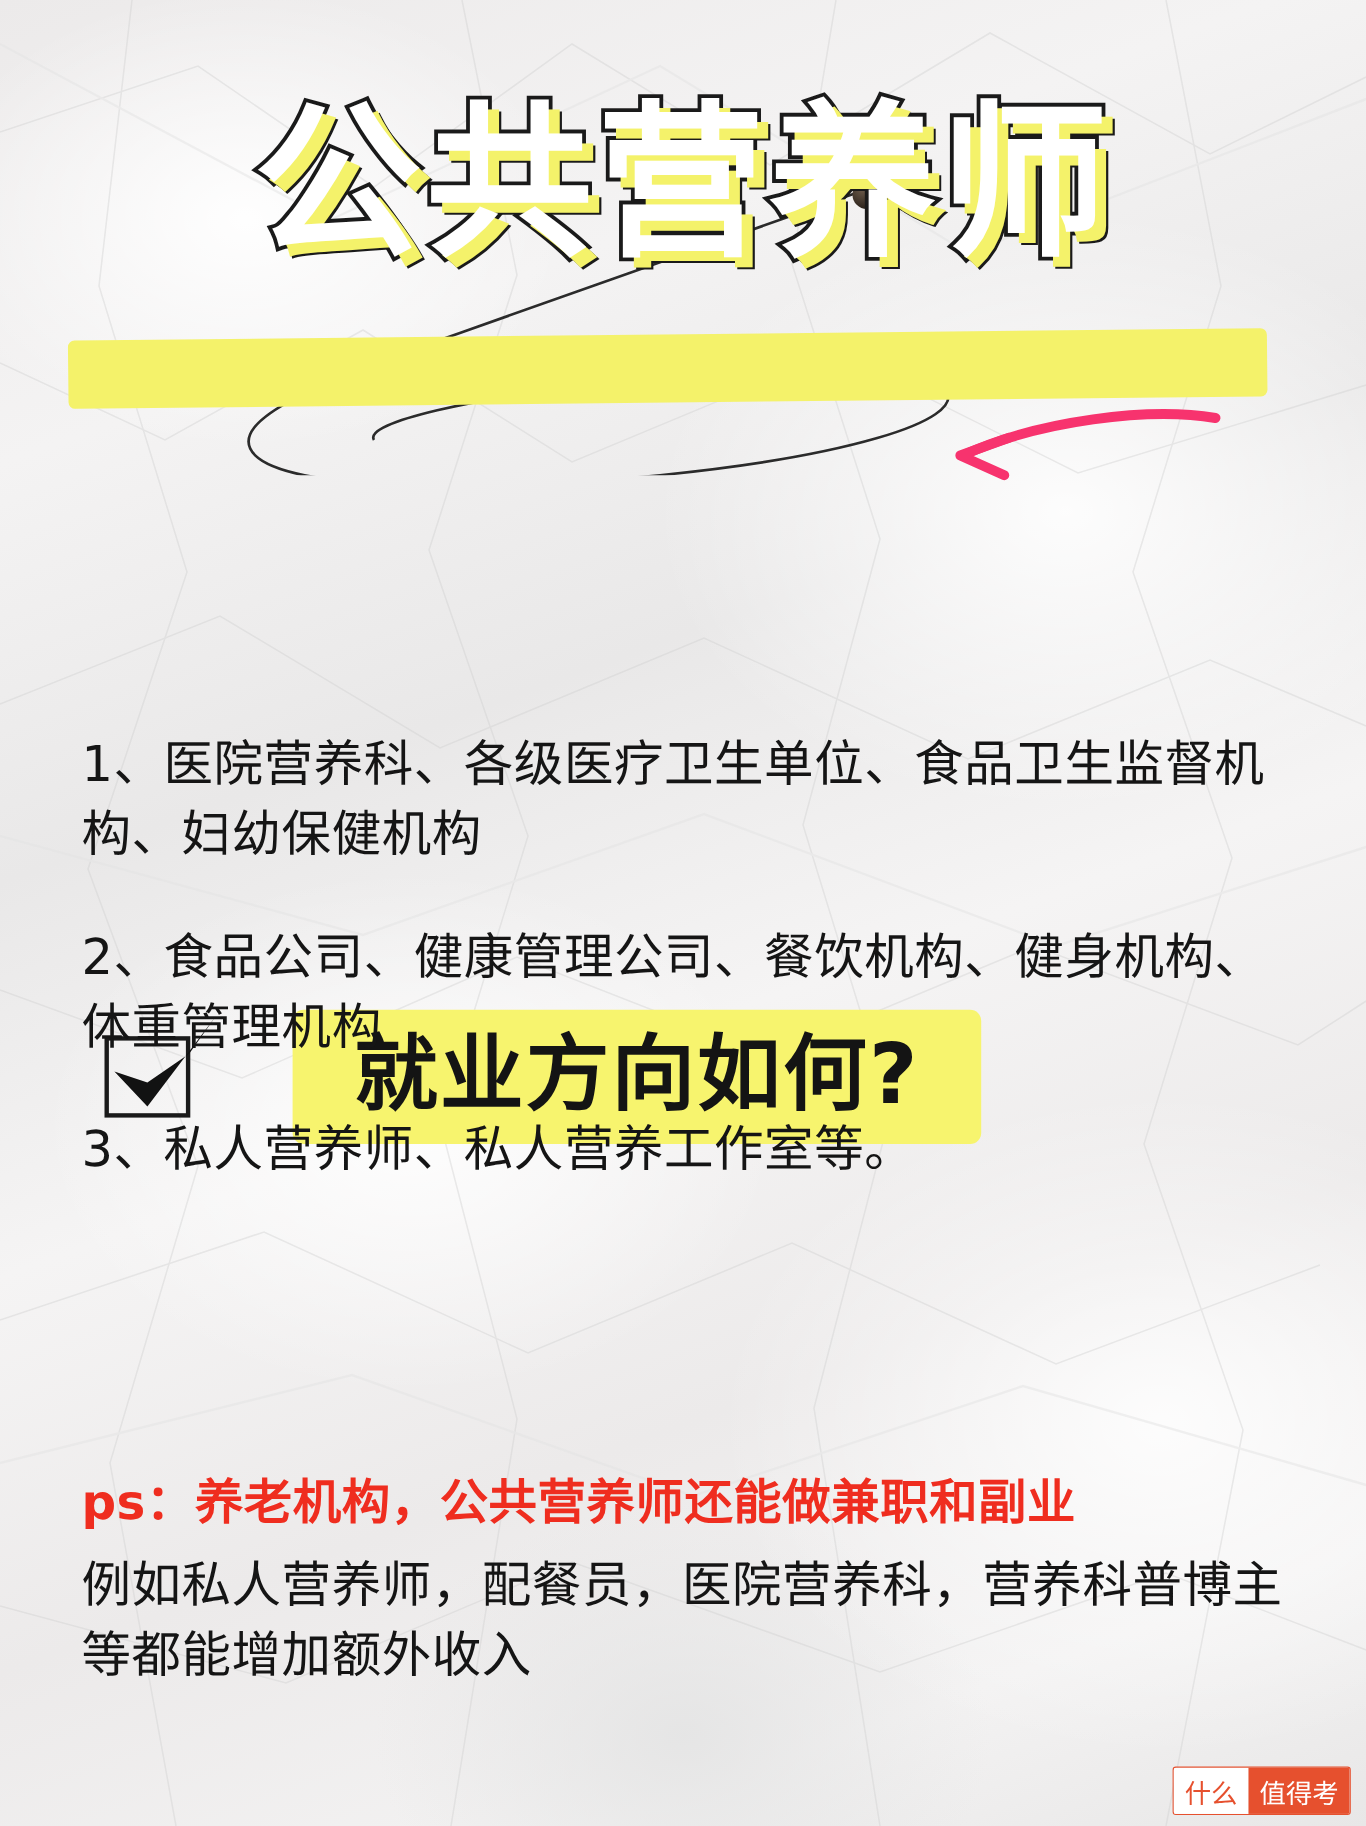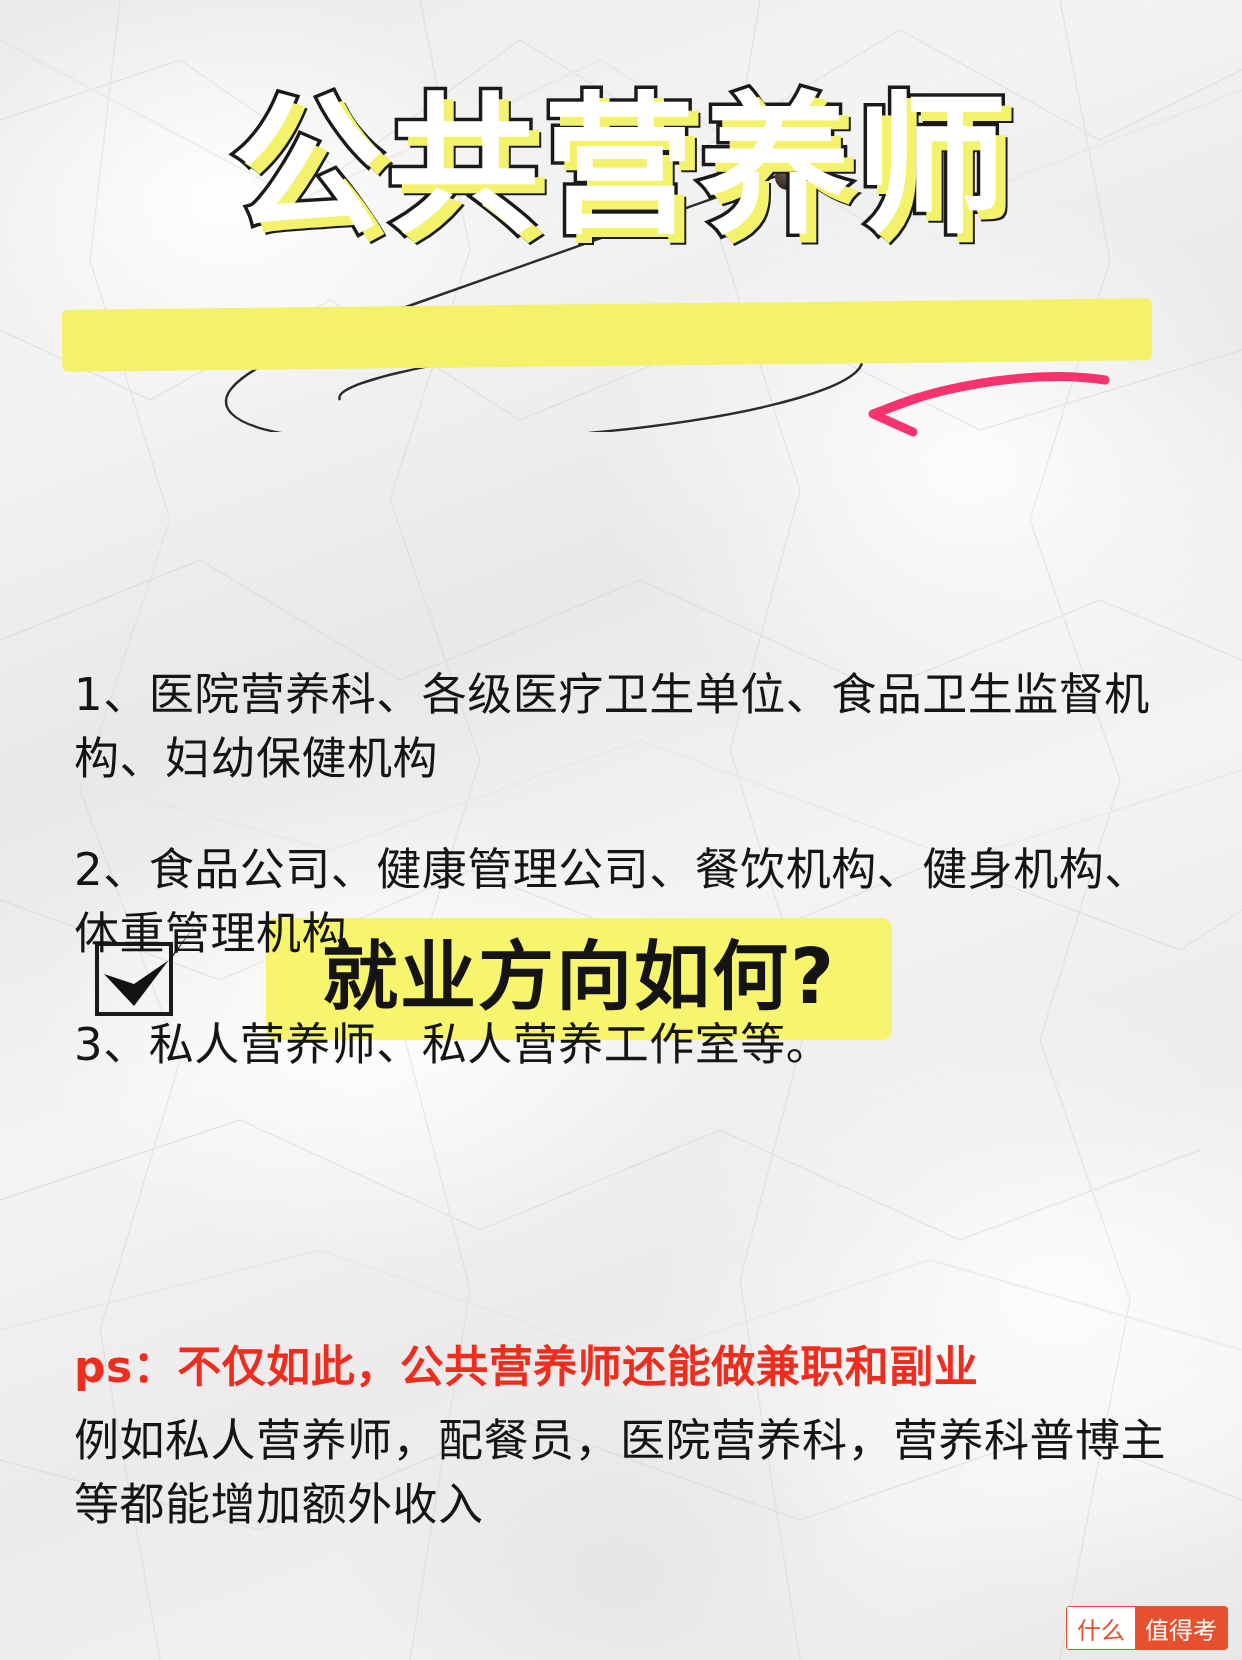--- a/index.html
+++ b/index.html
@@ -263,21 +263,21 @@
     <div class="q-text">就业方向如何?</div>
   </div>
 
   <div class="body-list">
     <div class="item">1、医院营养科、各级医疗卫生单位、食品卫生监督机构、妇幼保健机构</div>
     <div class="item">2、食品公司、健康管理公司、餐饮机构、健身机构、体重管理机构</div>
     <div class="item">3、私人营养师、私人营养工作室等。</div>
   </div>
 
   <div class="ps-block">
-    <div class="ps-line">ps：不仅如此，公共营养师还能做兼职和副业</div>
+    <div class="ps-line">ps：养老机构，公共营养师还能做兼职和副业</div>
     <div class="ps-body">例如私人营养师，配餐员，医院营养科，营养科普博主等都能增加额外收入</div>
   </div>
 
   <div class="badge">
     <div class="badge-left">什么</div>
     <div class="badge-right">值得考</div>
   </div>
 
 </div>
 

